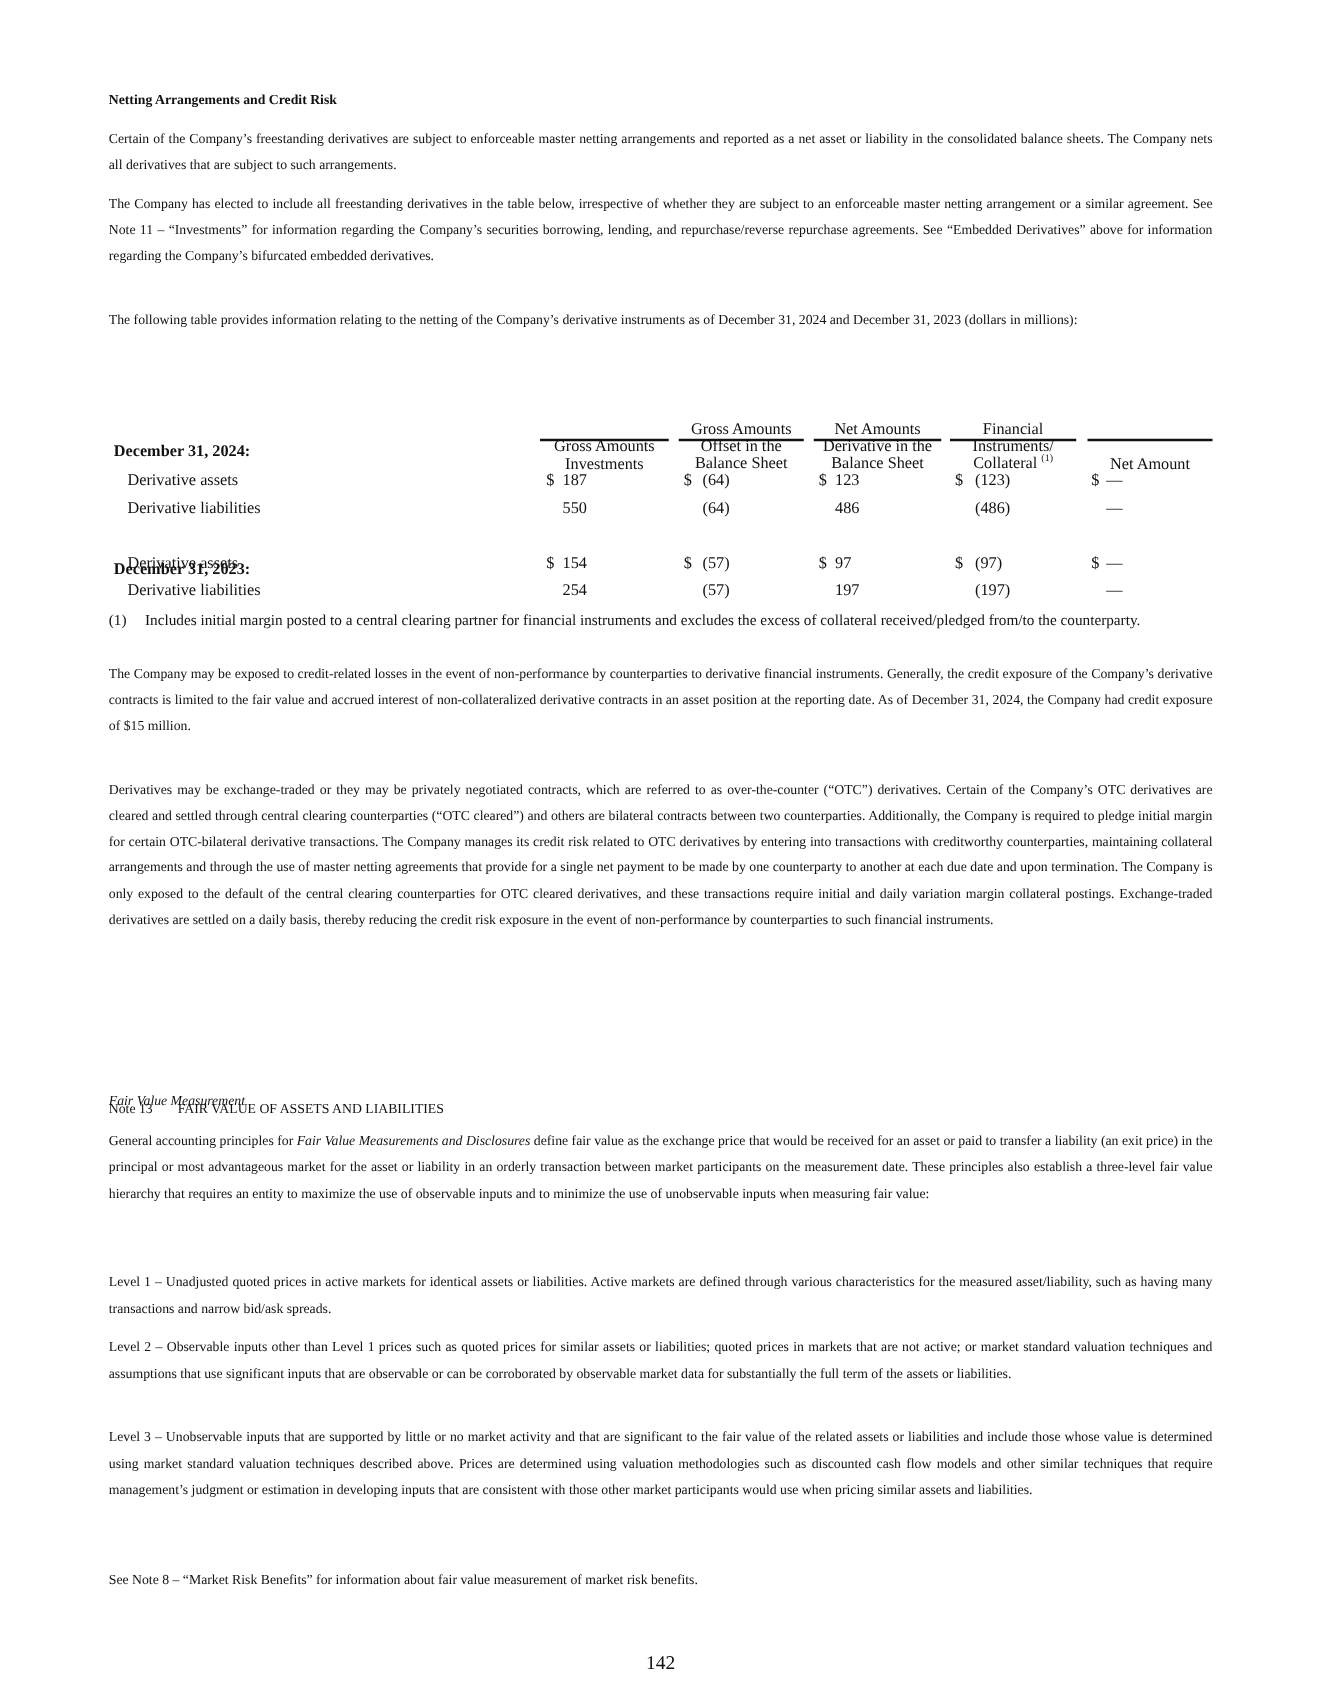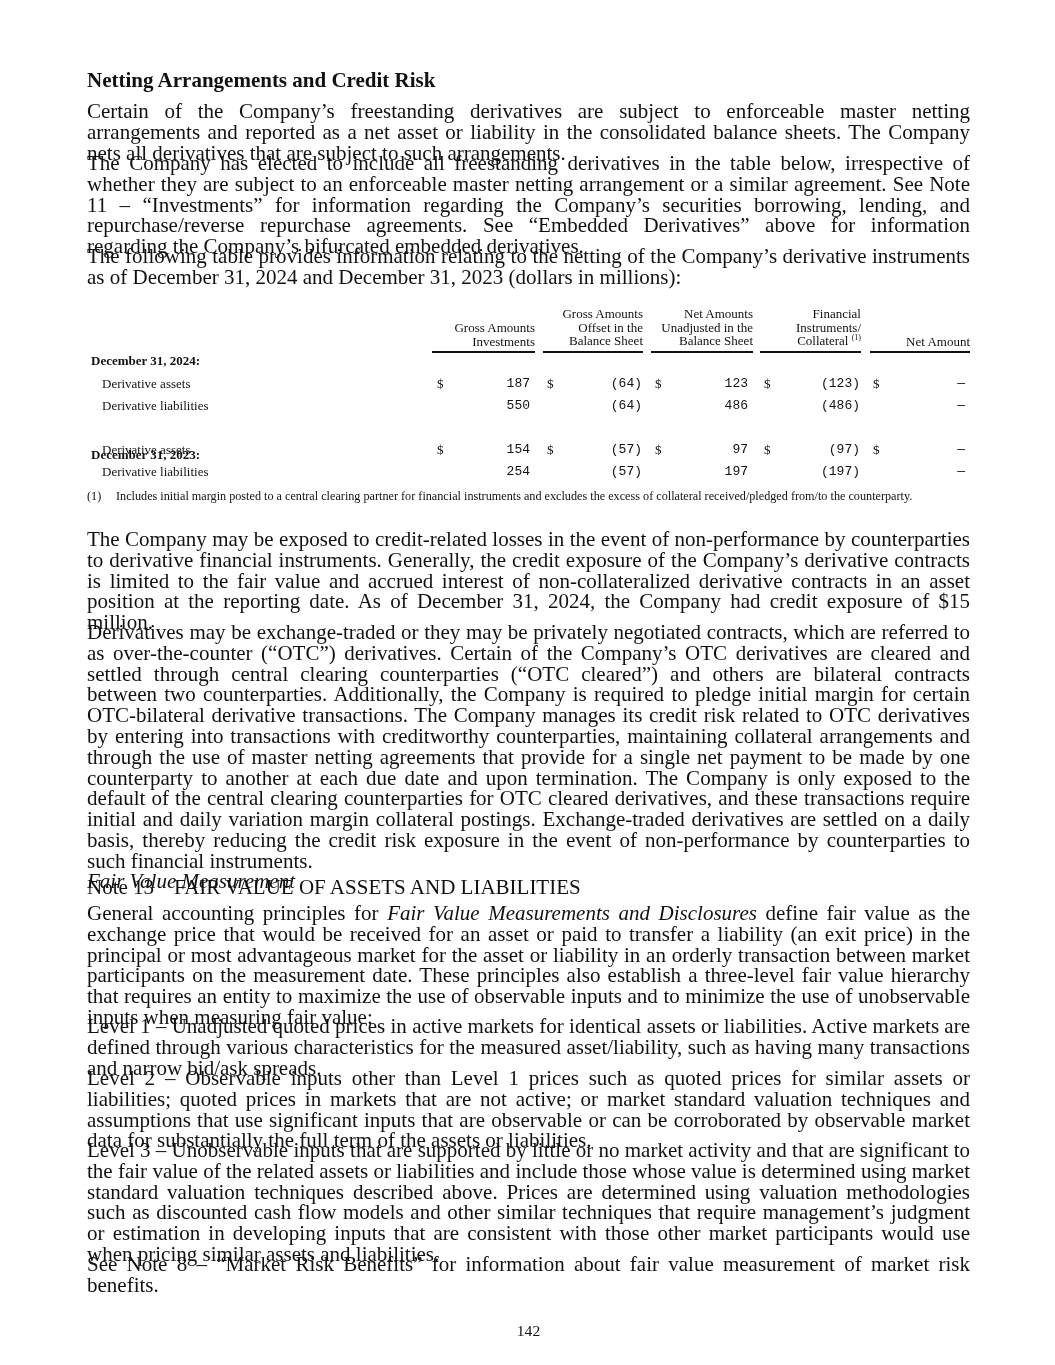--- a/index.html
+++ b/index.html
@@ -3,35 +3,35 @@
 <meta charset="utf-8">
 <style>
   html, body { margin: 0; padding: 0; background: #ffffff; }
   body {
     width: 1055px; height: 1365px; position: relative; overflow: hidden;
     font-family: "Liberation Serif", "DejaVu Serif", serif;
     color: #111111;
   }
   .page { position: absolute; left: 87px; top: 0; width: 883px; }
   .p {
-    font-size: 21px; line-height: 20.8px; text-align: justify; margin: 0;
+    font-size: 11px; line-height: 20.8px; text-align: justify; margin: 0;
     position: absolute; left: 0; width: 883px;
   }
   .h-bold { font-weight: bold; }
   .i { font-style: italic; }
 
   
   .tbl { position: absolute; left: 0; top: 304px; width: 883px; font-size: 13px; }
-  .th { position: absolute; text-align: right; line-height: 13.5px; font-size: 13px; }
+  .th { position: absolute; text-align: center; line-height: 13.5px; font-size: 13px; margin-top: 29px; }
   .th-rule { position: absolute; height: 2px; background: #111; top: 47px; }
   .row { position: absolute; left: 0; width: 883px; height: 20px; font-size: 13px; line-height: 20px; }
   .row-label { position: absolute; left: 15px; }
   .row-head { position: absolute; left: 4px; font-weight: bold; }
   .dollar { position: absolute; }
-  .num { position: absolute; text-align: right; width: 80px; font-family: Liberation Mono, monospace; }
+  .num { position: absolute; width: 80px; }
   .footnote { position: absolute; left: 0; width: 883px; font-size: 12.2px; line-height: 15px; }
   .fn-mark { position: absolute; left: 0; }
   .fn-text { position: absolute; left: 29px; width: 854px; text-align: justify; }
   .pageno { position: absolute; left: 0; width: 883px; top: 1322px; text-align: center; font-size: 15.6px; }
   sup { font-size: 8px; vertical-align: super; line-height: 0; }
 </style>
 </head>
 <body>
 
 <div class="page">
@@ -48,21 +48,21 @@
       <div>Gross Amounts</div>
       <div>Investments</div>
     </div>
     <div class="th" style="left:456px; width:100px; top:3px;">
       <div>Gross Amounts</div>
       <div>Offset in the</div>
       <div>Balance Sheet</div>
     </div>
     <div class="th" style="left:564px; width:102px; top:3px;">
       <div>Net Amounts</div>
-      <div>Unadjusted in the</div>
+      <div>Derivative in the</div>
       <div>Balance Sheet</div>
     </div>
     <div class="th" style="left:673px; width:101px; top:3px;">
       <div>Financial</div>
       <div>Instruments/</div>
       <div><span>Collateral</span> <sup>(1)</sup></div>
     </div>
     <div class="th" style="left:783px; width:100px; top:31px;">
       <div>Net Amount</div>
     </div>

